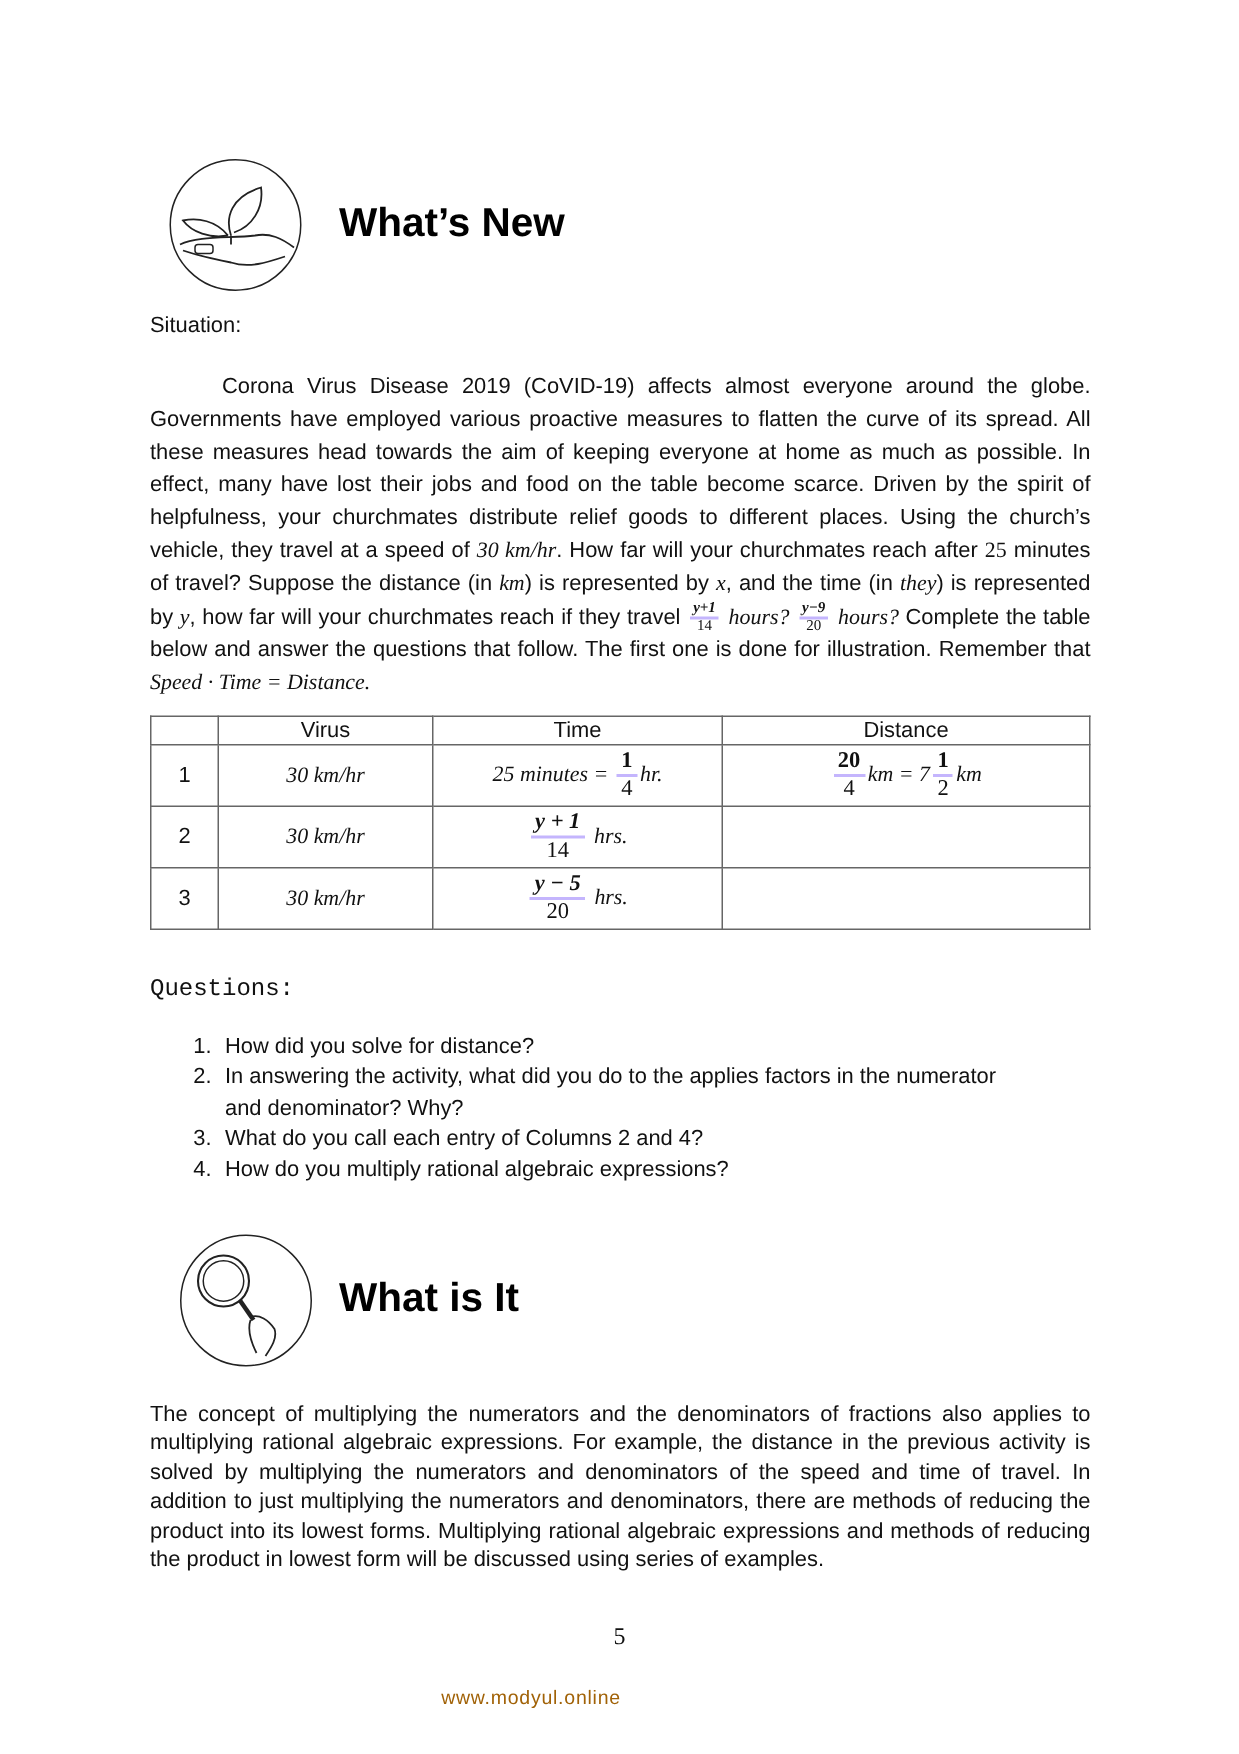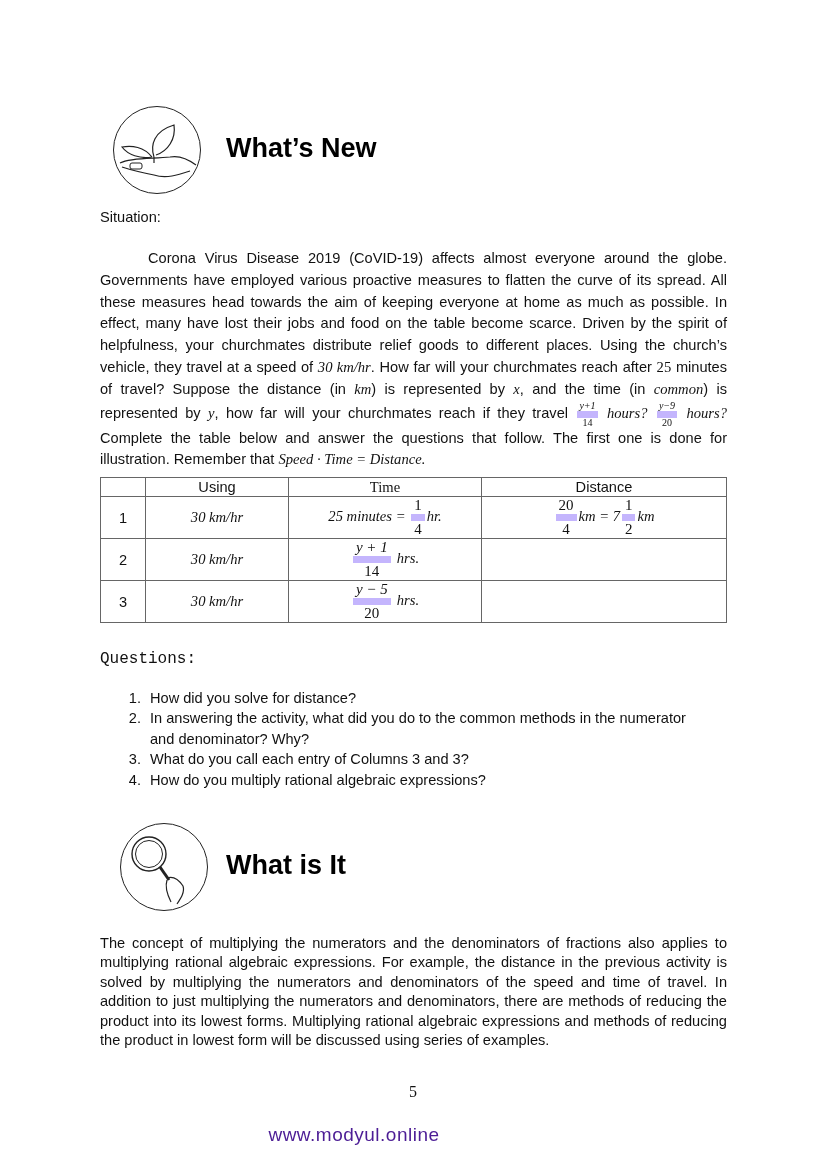--- a/index.html
+++ b/index.html
@@ -7,21 +7,21 @@
          font-family: "Liberation Sans", sans-serif; color: #111; }
   .abs { position: absolute; }
   .math { font-family: "Liberation Serif", serif; font-style: italic; }
   .num { font-family: "Liberation Serif", serif; font-style: normal; }
   .heading { font-family: "Liberation Sans", sans-serif; font-weight: bold; 
              font-size: 27px; color: #000; }
   .icon-circle { width: 88px; height: 88px; border: 1.4px solid #222; border-radius: 50%; box-sizing: border-box; }
   .para { font-size: 14.6px; line-height: 21.8px; text-align: justify; width: 627px; }
   .frac { display: inline-flex; flex-direction: column; align-items: center; vertical-align: middle;
           font-family: "Liberation Serif", serif; line-height: 1; margin: 0 2px; }
-  .frac .n { border-bottom: 7px solid #c4b5fd; padding: 0 2px; }
+  .frac .n { border-bottom: 2px solid #c4b5fd; padding: 0 2px; font-weight: bold; }
   .frac .d { padding: 0 2px; }
   .frac.small { font-size: 10px; }
   .frac.big { font-size: 15px; }
   .frac.big .n, .frac.big .d { padding: 1px 3px; }
   table.t { position: absolute; left: 100px; top: 477px; border-collapse: collapse; width: 627px; }
   table.t td { border: 1px solid #666; text-align: center; font-size: 14.6px; padding: 0; }
   table.t tr.h td { height: 18px; }
   table.t tr.r td { height: 40px; }
   .ql { font-size: 14.6px; line-height: 20.4px; }
   .qnum { display: inline-block; width: 24px; text-align: right; margin-right: 9px; }
@@ -43,41 +43,41 @@
 
 <div class="abs" style="left:100px; top:209px; font-size:14.6px;">Situation:</div>
 
 <div class="abs para" style="left:100px; top:248px;">
   <span style="display:inline-block; width:48px;"></span><span>Corona Virus Disease 2019 (CoVID-19) affects almost everyone around the globe. Governments have employed various proactive measures to flatten the curve of its spread. All these measures head towards the aim of keeping everyone at home as much as possible. In effect, many have lost their jobs and food on the table become scarce. Driven by the spirit of helpfulness, your churchmates distribute relief goods to different places. Using the church’s vehicle, they travel at a speed of</span>
   <span class="math">30 km/hr</span><span>. How far will your churchmates reach after</span>
   <span class="num">25</span>
   <span>minutes of travel?  Suppose the distance (in</span>
   <span class="math">km</span><span>) is represented by</span>
   <span class="math">x</span><span>, and the time (in</span>
-  <span class="math">common</span><span>) is represented by</span>
+  <span class="math">they</span><span>) is represented by</span>
   <span class="math">y</span><span>, how far will your churchmates reach if they travel</span>
   <span class="frac small">
       <span class="n math">y+1</span>
       <span class="d">14</span>
     </span>
   <span class="math">hours?</span>
   <span class="frac small">
       <span class="n math">y−9</span>
       <span class="d">20</span>
     </span>
   <span class="math">hours?</span><span> Complete the table below and answer the questions that follow. The first one is done for illustration. Remember that</span>
   <span class="math">Speed · Time = Distance.</span>
 </div>
 
 <table class="t">
   <tbody>
       <tr class="h">
     <td style="width:44px;"></td>
-    <td style="width:142px;">Using</td>
-    <td style="width:192px;font-family:Liberation Serif, serif;">Time</td>
+    <td style="width:142px;">Virus</td>
+    <td style="width:192px;">Time</td>
     <td>Distance</td>
   </tr>
   <tr class="r">
     <td>1</td>
     <td class="math">30 km/hr</td>
     <td>
       <span class="math">25 minutes = </span>
       <span class="frac big">
             <span class="n">1</span>
             <span class="d">4</span>
@@ -116,33 +116,33 @@
       <span class="math">hrs.</span>
     </td>
     <td></td>
   </tr>
 </tbody>
   </table>
 
 <div class="abs" style="left:100px; top:650px; font-size:16px;font-family:Liberation Mono, monospace;">Questions:</div>
 <div class="abs ql" style="left:117px; top:688px; width:620px;">
   <div><span class="qnum">1.</span><span>How did you solve for distance?</span></div>
-  <div><span class="qnum">2.</span><span>In answering the activity, what did you do to the common methods in the numerator</span></div>
+  <div><span class="qnum">2.</span><span>In answering the activity, what did you do to the applies factors in the numerator</span></div>
   <div><span class="qnum"></span><span>and denominator? Why?</span></div>
-  <div><span class="qnum">3.</span><span>What do you call each entry of Columns 3 and 3?</span></div>
+  <div><span class="qnum">3.</span><span>What do you call each entry of Columns 2 and 4?</span></div>
   <div><span class="qnum">4.</span><span>How do you multiply rational algebraic expressions?</span></div>
 </div>
 
 <div class="abs icon-circle" style="left:120px; top:823px; width:88px; height:88px;">
   <svg width="86" height="86" viewBox="0 0 86 86">
     <circle cx="28" cy="30" r="17" fill="none" stroke="#222" stroke-width="1.4"></circle>
     <circle cx="28" cy="30" r="13.5" fill="none" stroke="#222" stroke-width="1"></circle>
     <path d="M39 43 L48 56" stroke="#222" stroke-width="3"></path>
     <path d="M46 54 C52 52, 58 56, 62 62 C64 68, 60 74, 56 80" fill="none" stroke="#222" stroke-width="1.2"></path>
     <path d="M46 56 C44 62, 46 70, 50 78" fill="none" stroke="#222" stroke-width="1.2"></path>
   </svg>
 </div>
 <div class="abs heading" style="left:226px; top:850px;">What is It</div>
 
 <div class="abs para" style="left:100px; top:934px; line-height:19.4px;">The concept of multiplying the numerators and the denominators of fractions also applies to multiplying rational algebraic expressions. For example, the distance in the previous activity is solved by multiplying the numerators and denominators of the speed and time of travel. In addition to just multiplying the numerators and denominators, there are methods of reducing the product into its lowest forms. Multiplying rational algebraic expressions and methods of reducing the product in lowest form will be discussed using series of examples.</div>
 
 <div class="abs" style="left:0; top:1083px; width:826px; text-align:center; font-family:'Liberation Serif', serif; font-size:16px;">5</div>
-<div class="abs" style="left:0; top:1124px; width:708px; text-align:center; font-size:19px; color:#4c1d95; letter-spacing:0.5px;">www.modyul.online</div>
+<div class="abs" style="left:0; top:1124px; width:708px; text-align:center; font-size:13px; color:#a16207; letter-spacing:0.5px;">www.modyul.online</div>
 
 </body></html>

